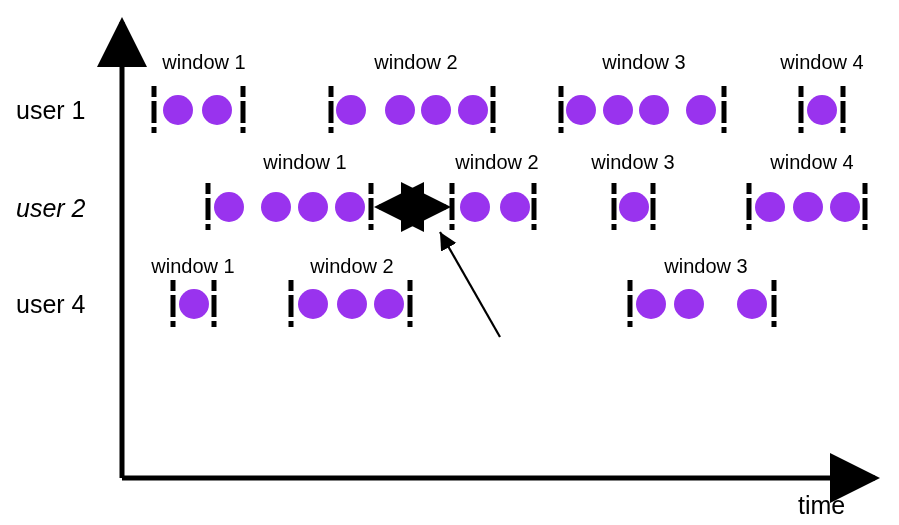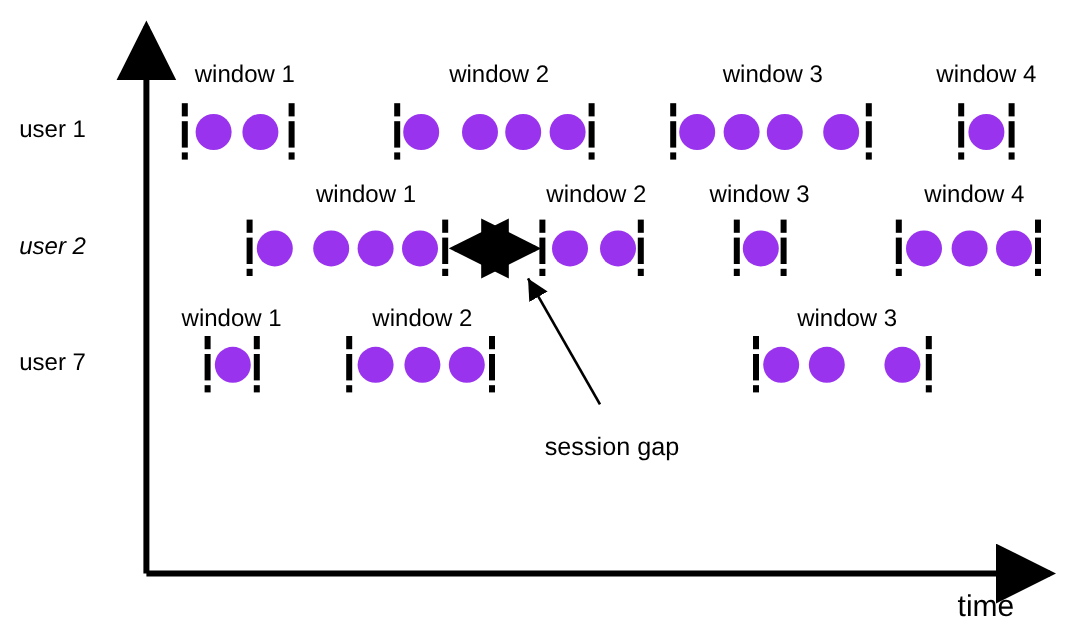--- a/index.html
+++ b/index.html
@@ -17,21 +17,21 @@
   }
   #svg-layer {
     position: absolute;
     left: 0;
     top: 0;
     width: 899px;
     height: 525px;
   }
   .user-label {
     position: absolute;
-    font-size: 20px;
+    font-size: 25px;
     color: #000000;
     white-space: nowrap;
     line-height: 1;
   }
   .win-label {
     position: absolute;
     font-size: 20px;
     color: #000000;
     white-space: nowrap;
     line-height: 1;
@@ -94,21 +94,21 @@
 
     <line x1="122" y1="478" x2="875" y2="478" stroke="#000000" stroke-width="5" marker-end="url(#arrow-r)"></line>
 
     <line x1="379" y1="207" x2="446" y2="207" stroke="#000000" stroke-width="5" marker-start="url(#arrow-l)" marker-end="url(#arrow-r)"></line>
 
     <line x1="500" y1="337" x2="440" y2="232" stroke="#000000" stroke-width="2.2" marker-end="url(#arrow-thin)"></line>
   </svg>
 
   <div class="user-label" style="left:16px; top:98px;">user 1</div>
   <div class="user-label" style="left:16px; top:196px;font-style:italic;">user 2</div>
-  <div class="user-label" style="left:16px; top:292px;">user 7</div>
+  <div class="user-label" style="left:16px; top:292px;">user 4</div>
 
   <div class="win-label" style="left:204px; top:52px;">window 1</div>
   <div class="win-label" style="left:416px; top:52px;">window 2</div>
   <div class="win-label" style="left:644px; top:52px;">window 3</div>
   <div class="win-label" style="left:822px; top:52px;">window 4</div>
 
   <div class="bracket" style="left:154px; top:86px;">
       <i class="seg-a"></i>
       <i class="seg-b"></i>
       <i class="seg-c"></i>
@@ -259,17 +259,16 @@
     </div>
   <div class="bracket" style="left:774px; top:280px;">
       <i class="seg-a"></i>
       <i class="seg-b"></i>
       <i class="seg-c"></i>
     </div>
   <div class="dot" style="left:651px; top:304px; width:30px; height:30px; background:#9933ee;"></div>
   <div class="dot" style="left:689px; top:304px; width:30px; height:30px; background:#9933ee;"></div>
   <div class="dot" style="left:752px; top:304px; width:30px; height:30px; background:#9933ee;"></div>
 
-  <div class="annot-label" style="left:510px; top:362px;">session gap</div>
 
   <div class="axis-label" style="left:798px; top:493px;">time</div>
 
 </div>
 
 </body></html>

